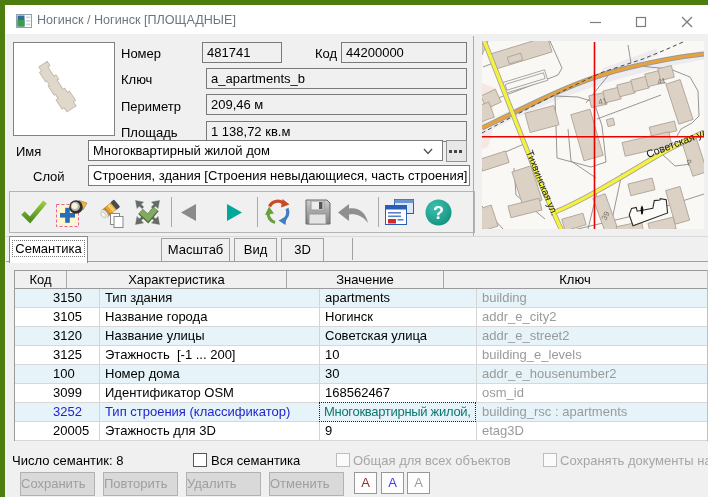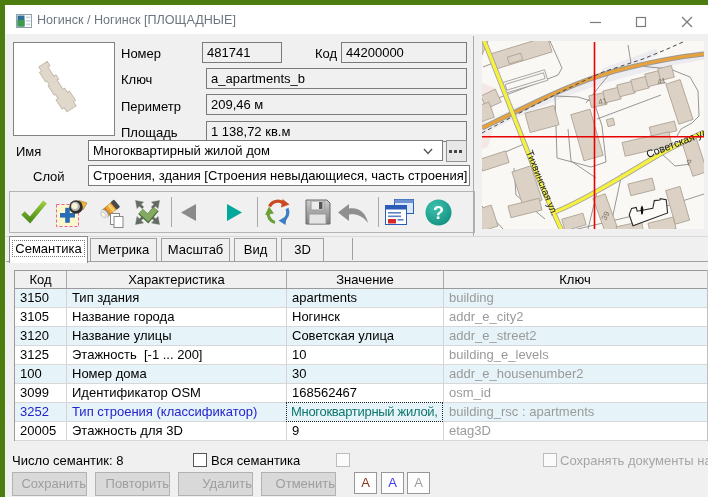--- a/index.html
+++ b/index.html
@@ -12,32 +12,32 @@
 .winp{position:absolute;background:#fff;border:1px solid #7a7a7a;font-size:13px;
   line-height:19px;padding:0 4px;white-space:nowrap;overflow:hidden;}
 .lbl{position:absolute;font-size:13px;white-space:nowrap;}
 .tab{position:absolute;top:233px;height:22px;background:#f0f0f0;border:1px solid #a0a0a0;
   border-bottom:none;text-align:center;font-size:13px;line-height:22px;}
 .hdrcell{position:absolute;top:0;height:17px;text-align:center;font-size:13px;line-height:17px;
   border-right:1px solid #a8a8a8;}
 .cell{position:absolute;height:19px;line-height:19px;font-size:13px;padding-left:5px;
   white-space:nowrap;overflow:hidden;border-right:1px solid #d4d4d4;}
 .btn{position:absolute;top:467px;width:73px;height:22px;background:#d9d9d9;border:1px solid #b2b2b2;
-  color:#9e9e9e;text-align:right;line-height:21px;font-size:13px;}
+  color:#9e9e9e;text-align:left;line-height:21px;font-size:13px;margin-left:8px;}
 .abtn{position:absolute;top:467px;width:21px;height:20px;background:#fdfdfd;border:1px solid #989898;
   text-align:center;line-height:19px;font-size:13px;}
 .cb{position:absolute;width:12px;height:12px;background:#fff;border:1px solid #555;}
 .cbd{position:absolute;width:12px;height:12px;background:#fbfbfb;border:1px solid #bdbdbd;}
 .sep{position:absolute;top:192px;width:1px;height:30px;background:#a9a9a9;}
 .row{position:absolute;left:0;width:692px;height:18px;border-bottom:1px solid #d8d8d8;}
 .c1{left:0;width:46px;}
 .c2{left:52px;width:214px;}
 .c3{left:272px;width:151px;}
 .c4{left:429px;width:257px;border-right:none;color:#9a9a9a;}
-.cell{height:18px;line-height:18px;}
+.cell{height:18px;line-height:18px;margin-left:33px;}
 </style></head>
 <body>
 <div id="win">
 
   <div id="titlebar"></div>
   <svg class="abs" style="left:11px;top:9px" width="16" height="14" viewBox="0 0 16 14">
     <rect x="0.5" y="0.5" width="15" height="13" fill="#fff" stroke="#90a0ae"></rect>
     <rect x="1.5" y="1.5" width="7" height="11" fill="#2e6f95"></rect>
     <rect x="1.5" y="6" width="7" height="6.5" fill="#3f9a4d"></rect>
     <rect x="10" y="2.5" width="4.5" height="1.8" fill="#cfd6dd"></rect>
@@ -267,21 +267,20 @@
 
     <text x="521" y="147" transform="rotate(68 521 147)" font-family="Liberation Sans,sans-serif" font-size="10" fill="#222">Тихвинская ул.</text>
     <text x="643" y="153" transform="rotate(-21 643 153)" font-family="Liberation Sans,sans-serif" font-size="10.5" fill="#141414">Советская ул.</text>
 
     <line x1="589.5" y1="37" x2="589.5" y2="224" stroke="#e90000" stroke-width="1.6"></line>
     <line x1="477" y1="131.8" x2="699" y2="131.8" stroke="#e90000" stroke-width="1.6"></line>
   </svg>
 
   <div class="abs" style="left:1px;top:231px;width:705px;height:1px;background:#d9d9d9;"></div>
   <div class="abs" style="left:1px;top:256px;width:704px;height:1px;background:#a0a0a0;"></div>
-  <div class="tab" style="left:85px;width:65px;">Метрика</div>
   <div class="tab" style="left:156px;width:67px;">Масштаб</div>
   <div class="tab" style="left:229px;width:41px;">Вид</div>
   <div class="tab" style="left:276px;width:41px;">3D</div>
   <div class="tab" style="left:323px;width:24px;border-left:none;background:#f0f0f0;border-right:1px solid #a0a0a0;border-top:none;"></div>
   <div class="tab" style="left:4px;top:231px;width:77px;height:26px;background:#fff;border:1px solid #8a8a8a;border-bottom:none;z-index:3;line-height:24px;">
     <span style="outline:1px dotted #777;padding:0 2px;">Семантика</span></div>
 
   <div class="abs" style="left:9px;top:265px;width:692px;height:169px;background:#fff;border:1px solid #9a9a9a;border-right:1px solid #c0c0c0;">
     <div class="abs" style="left:0;top:0;width:692px;height:17px;background:#f0f0f0;border-bottom:1px solid #9a9a9a;">
       <div class="hdrcell" style="left:0;width:51px;">Код</div>
@@ -336,20 +335,21 @@
         <div class="cell c2">Этажность для 3D</div>
       <div class="cell c3">9</div>
         <div class="cell c4">etag3D</div>
       </div>
   </div>
 
   <div class="lbl" style="left:7px;top:448px;">Число семантик: 8</div>
   <div class="cb" style="left:188px;top:448px;"></div>
   <div class="lbl" style="left:206px;top:448px;">Вся семантика</div>
   <div class="cbd" style="left:331px;top:448px;"></div>
+  <div class="lbl" style="left:348px;top:448px;color:#a6a6a6;">Общая для всех объектов</div>
   <div class="cbd" style="left:538px;top:448px;"></div>
   <div class="lbl" style="left:555px;top:448px;color:#a6a6a6;">Сохранять документы на</div>
   <div class="btn" style="left:7px;">Сохранить</div>
   <div class="btn" style="left:90px;">Повторить</div>
   <div class="btn" style="left:173px;">Удалить</div>
   <div class="btn" style="left:256px;">Отменить</div>
   <div class="abtn" style="left:349px;color:#8c3323;">A</div>
   <div class="abtn" style="left:376px;color:#3c3cf0;">A</div>
   <div class="abtn" style="left:402px;color:#9c9c9c;">A</div>
 </div>

